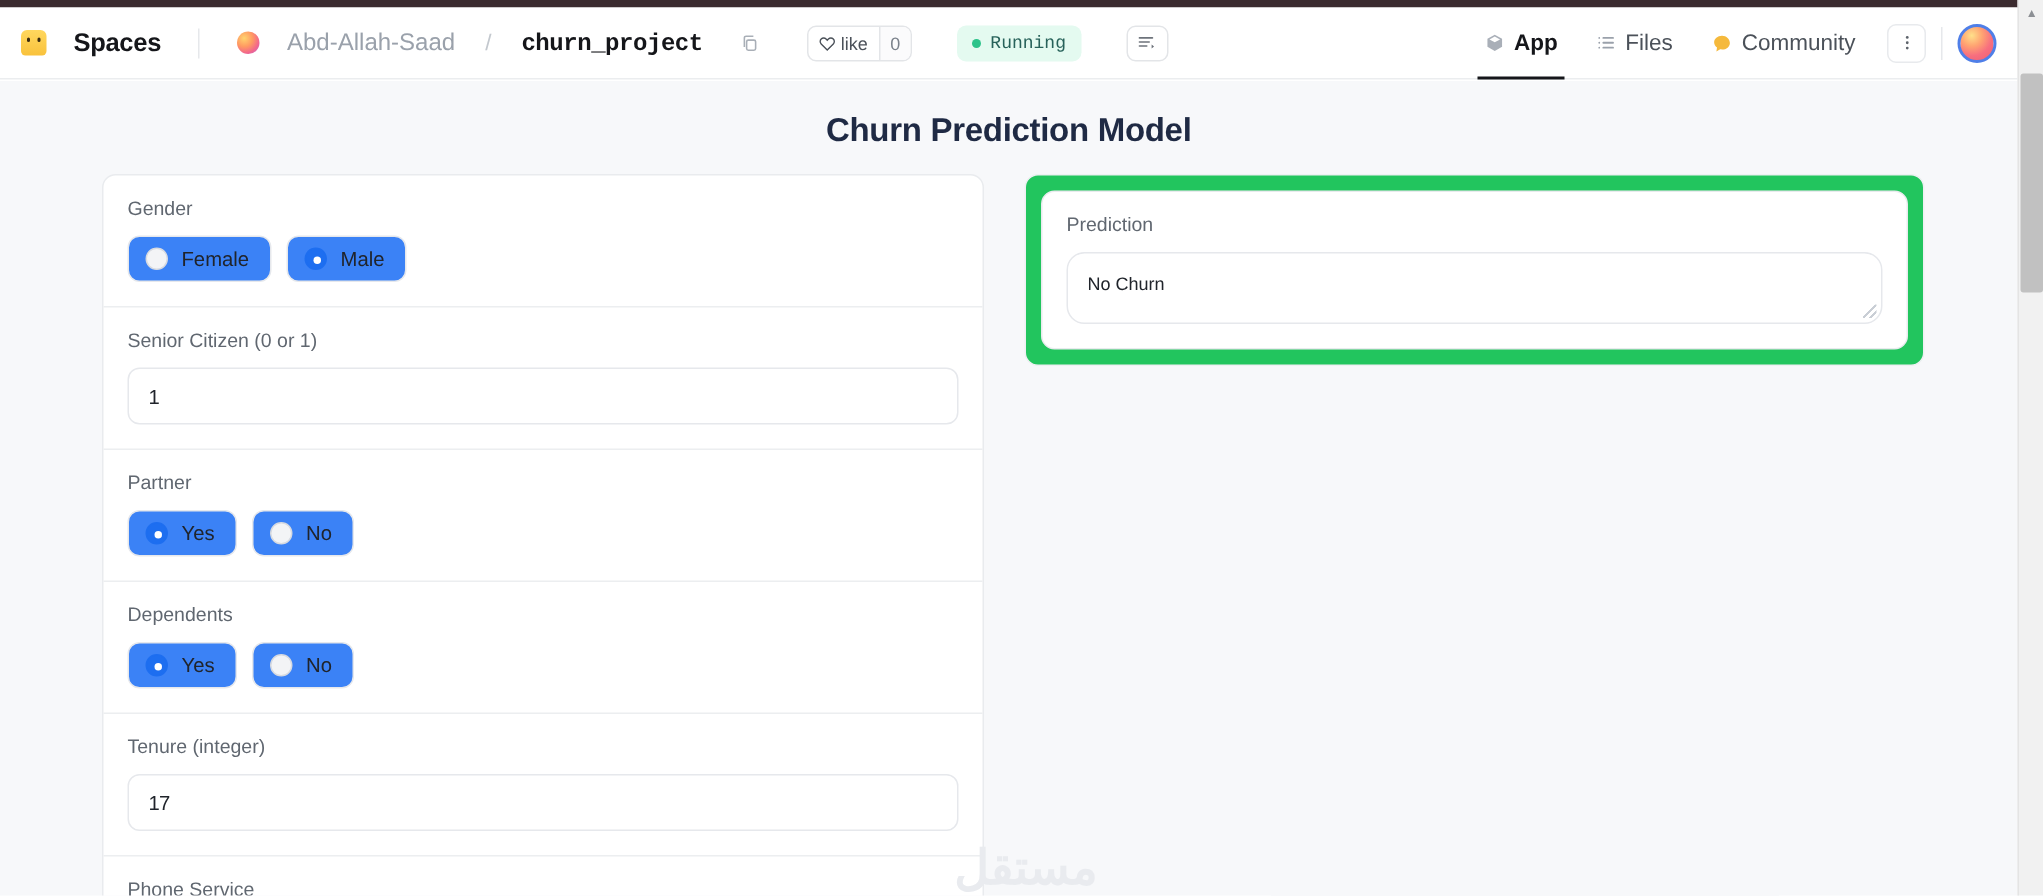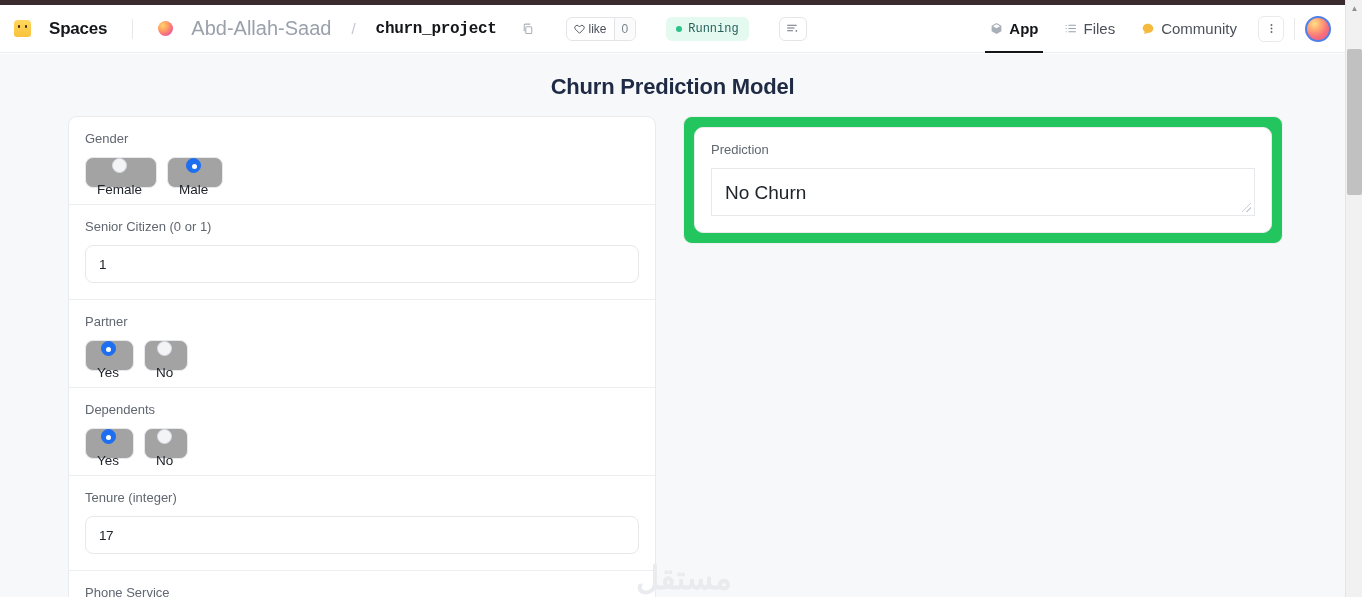--- a/index.html
+++ b/index.html
@@ -43,21 +43,21 @@
     letter-spacing: -0.2px;
   }
   .hdr-divider {
     width: 1px; height: 20px; background: #e6e8eb; margin: 0 7px;
   }
   .org-avatar {
     width: 15px; height: 15px; border-radius: 50%;
     background: radial-gradient(circle at 32% 30%, #ffd36e 0%, #ff9a62 38%, #f2668c 68%, #b86bd6 100%);
     flex: 0 0 auto;
   }
-  .org-name { font-size: 20px; color: #9aa1ab; }
+  .org-name { font-size: 16px; color: #9aa1ab; }
   .path-slash { font-size: 15px; color: #c3c8ce; margin: 0 2px; }
   .repo-name {
     font-size: 16px; font-weight: bold; color: #15161a;
     font-family: "Liberation Mono", monospace; letter-spacing: -0.3px;
   }
   .copy-icon {
     margin-left: 7px; color: #a9afb7; font-size: 12px;
     display: inline-flex; align-items: center;
   }
 
@@ -165,22 +165,22 @@
   .field-label {
     font-size: 13px; color: #606770;
     margin-bottom: 11px; display: block;
   }
 
   .radio-row { display: flex; gap: 10px; }
   .radio-pill {
     display: flex; align-items: center; gap: 9px;
     height: 31px; padding: 0 14px 0 11px;
     border: 1px solid #e6e8ec; border-radius: 8px;
-    background: #a3a3a3;
-    font-size: 13.5px; color: #20242b; flex-direction: column;
+    background: #3b82f6;
+    font-size: 13.5px; color: #20242b;
   }
   .radio-dot {
     width: 15px; height: 15px; border-radius: 50%;
     border: 1px solid #d7dae0; background: #f3f4f6;
     flex: 0 0 auto; position: relative;
   }
   .radio-dot.checked {
     background: #1d6ef0; border-color: #1d6ef0;
   }
   .radio-dot.checked::after {
@@ -199,24 +199,24 @@
     display: flex; align-items: center;
   }
   .value-narrow {
     font-family: "Liberation Sans Narrow", "Liberation Sans", sans-serif;
     letter-spacing: -0.5px;
   }
 
   .textarea-box {
     position: relative;
     width: 100%; height: 48px;
-    border: 1px solid #e6e8ec; border-radius: 0;
+    border: 1px solid #e6e8ec; border-radius: 12px;
     background: #ffffff;
     padding: 13px 13px 0 13px;
-    font-size: 19px; color: #20242b;
+    font-size: 12px; color: #20242b;
   }
   .resize-grip {
     position: absolute; right: 3px; bottom: 3px;
     width: 9px; height: 9px;
     background:
       linear-gradient(135deg, transparent 0 45%, #c9ced5 45% 55%, transparent 55% 100%),
       linear-gradient(135deg, transparent 0 70%, #c9ced5 70% 80%, transparent 80% 100%);
   }
 
   

